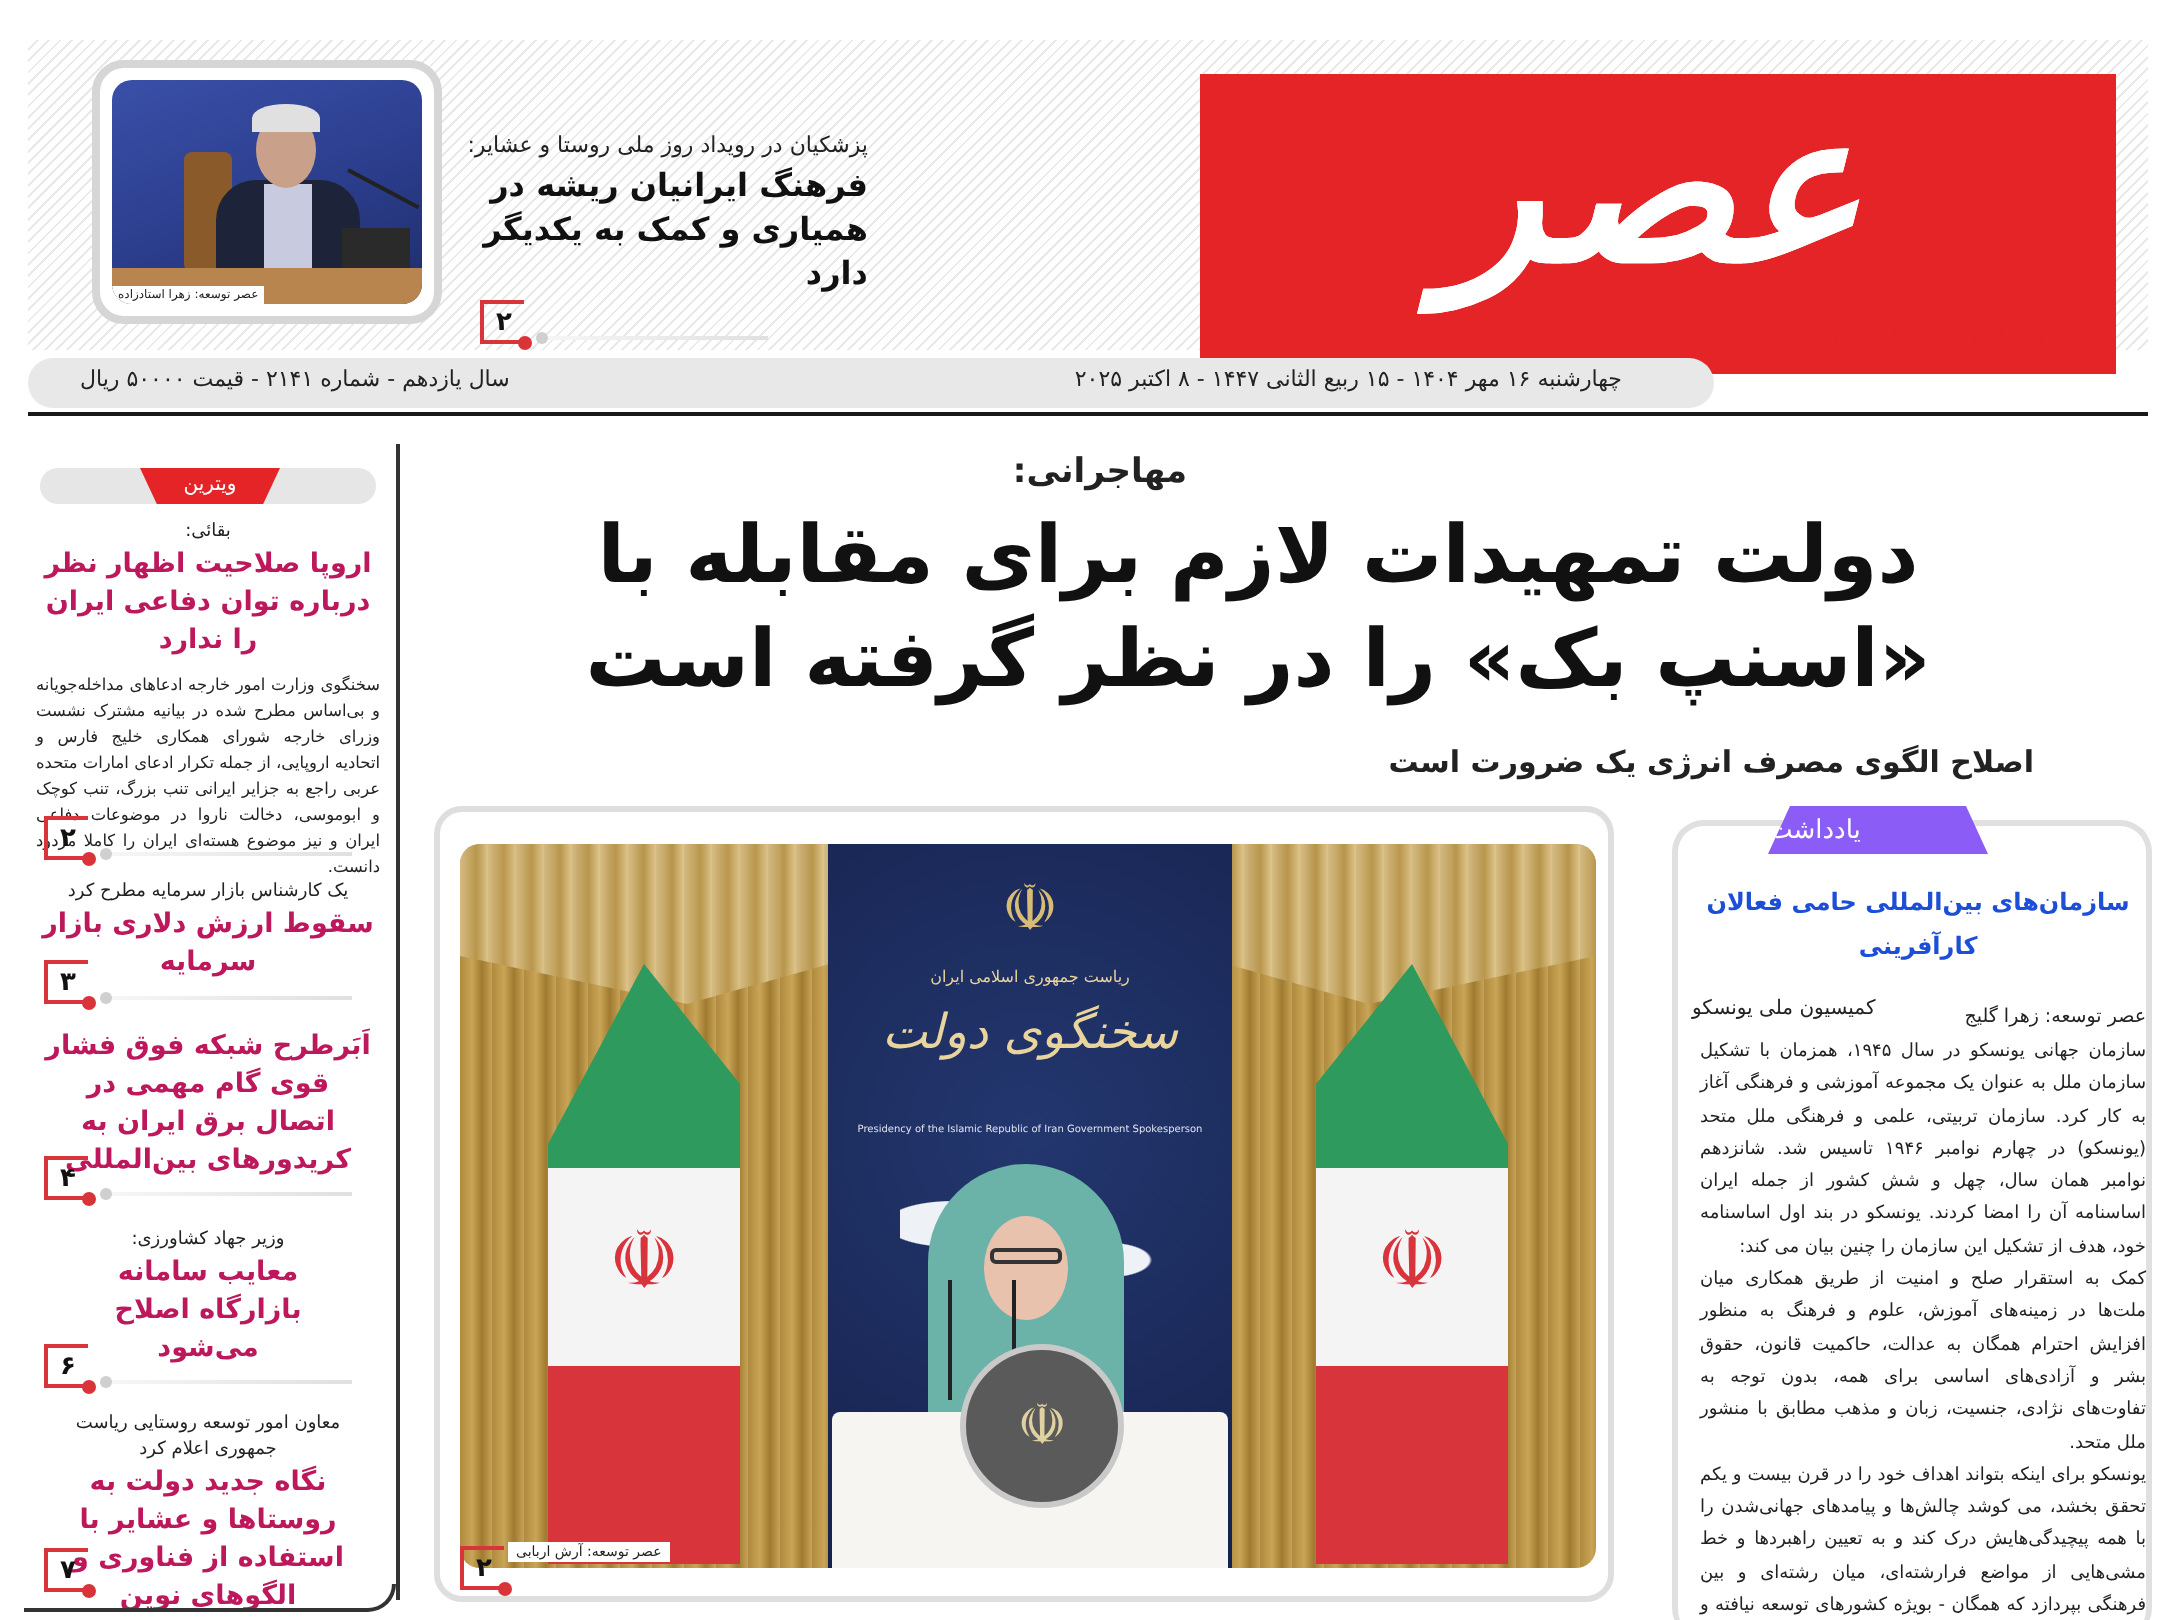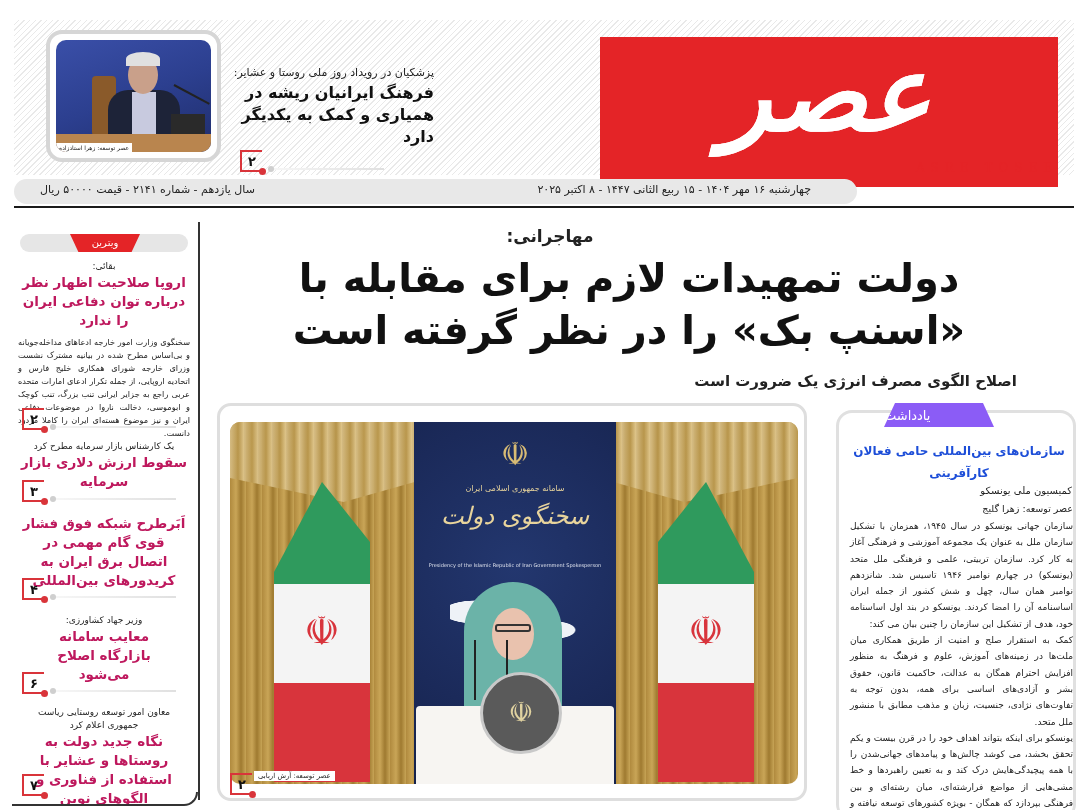--- a/index.html
+++ b/index.html
@@ -145,21 +145,21 @@
     .oped-frame {
       position: absolute; left: 836px; top: 410px; width: 240px; height: 410px;
       border: 3px solid #e0e0e0; border-radius: 16px; border-bottom: none;
     }
     .oped-ribbon {
       position: absolute; left: 884px; top: 403px; width: 110px; height: 24px; background: #8b5cf6;
       clip-path: polygon(10% 0, 90% 0, 100% 100%, 0 100%);
       color: #fff; font-size: 13px; text-align: left; line-height: 26px; border-radius: 4px 4px 0 0;
     }
     .oped-title { position: absolute; left: 846px; top: 440px; width: 226px; text-align: center; font-size: 12px; font-weight: bold; line-height: 22px; color: #1d4ed8; }
-    .oped-author { position: absolute; left: 846px; top: 485px; width: 226px; text-align: right; font-size: 10px; color: #222; }
+    .oped-author { position: absolute; left: 846px; top: 499px; width: 226px; text-align: left; font-size: 10px; color: #222; }
     .oped-byline { position: absolute; right: 14px; top: 503px; font-size: 9.5px; color: #222; }
     .oped-body {
       position: absolute; left: 850px; top: 518px; width: 223px; font-size: 9px; line-height: 16.3px;
       color: #222; text-align: justify; text-align-last: right;
     }
     .oped-body p { margin: 0; }
 
     .sidebar-bottom-curve { position: absolute; left: 12px; top: 792px; width: 186px; height: 14px; border-bottom: 2px solid #333; border-right: 2px solid #333; border-radius: 0 0 14px 0; }
   </style>
 </head>
@@ -248,21 +248,21 @@
 <div class="lead-kicker">مهاجرانی:</div>
 <div class="lead-headline">دولت تمهیدات لازم برای مقابله با «اسنپ بک» را در نظر گرفته است</div>
 <div class="subhead" style="right:70px;">اصلاح الگوی مصرف انرژی یک ضرورت است</div>
 <div class="subhead" style="left:266px;margin-top:33px;">شروطی برای مذاکره از سوی آمریکا به ایران ارائه نشده است</div>
 
 <div class="photo-frame">
   <div class="photo">
     <div class="curtain-top"></div>
     <div class="backdrop">
       <div class="emblem">☫</div>
-      <div class="backdrop-line1">سامانه جمهوری اسلامی ایران</div>
+      <div class="backdrop-line1">ریاست جمهوری اسلامی ایران</div>
       <div class="backdrop-title">سخنگوی دولت</div>
       <div class="backdrop-en">Presidency of the Islamic Republic of Iran
 Government Spokesperson</div>
       <div class="world-map"></div>
     </div>
     <div class="flag flag-left">
       <div class="g"></div>
         <div class="w"></div>
         <div class="r"></div>
       <div class="emb">☫</div>

